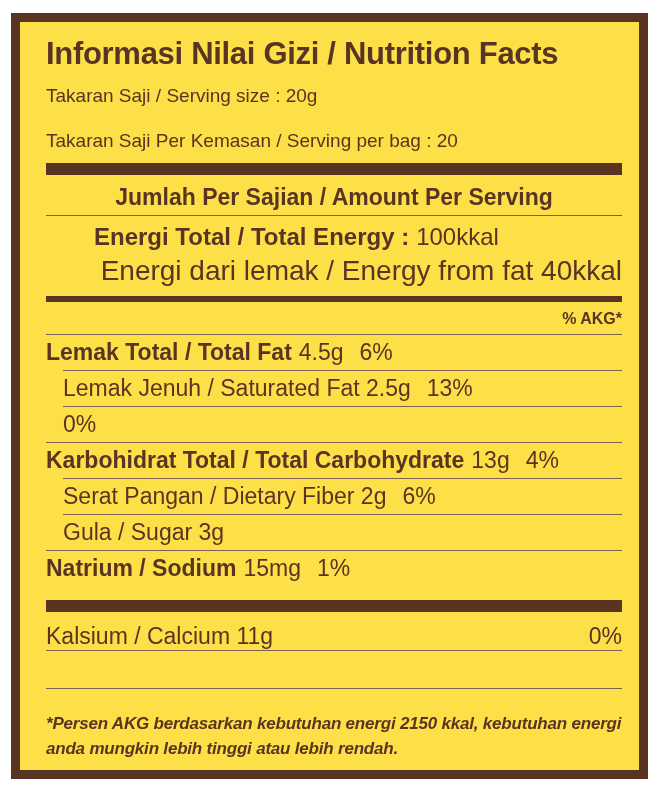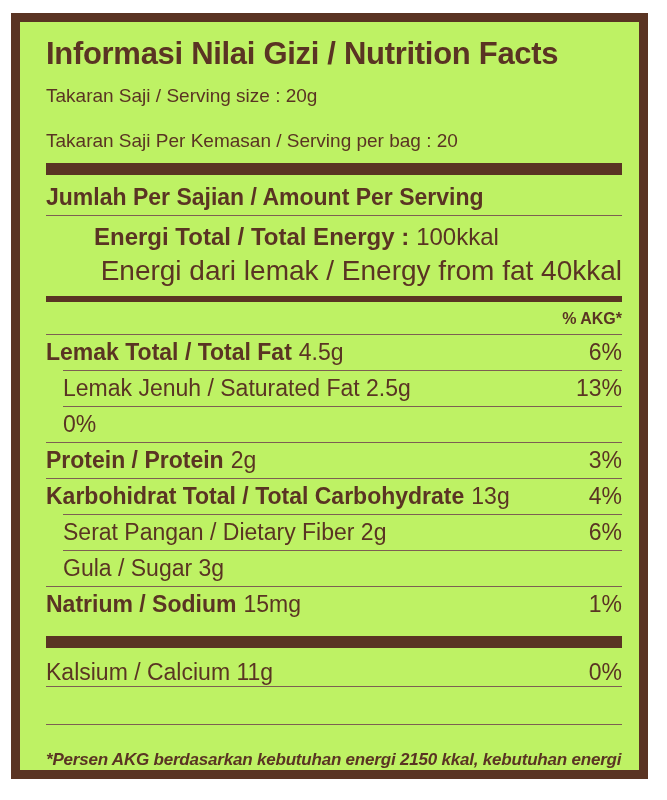--- a/index.html
+++ b/index.html
@@ -9,43 +9,43 @@
   html,body{margin:0;padding:0;background:#ffffff;}
   body{
     width:667px;height:800px;position:relative;
     font-family:"Liberation Sans", sans-serif;
     color:var(--brown);
     -webkit-font-smoothing:antialiased;
   }
   .label{
     position:absolute;left:11px;top:13px;width:637px;height:766px;
     box-sizing:border-box;border:9px solid var(--brown);
-    padding:0 17px 0 26px;background:#bef264;overflow:hidden;
+    padding:0 17px 0 26px;background:#fde047;overflow:hidden;
   }
   .title{
     margin-top:14px;font-size:31px;font-weight:bold;line-height:36px;
     letter-spacing:-0.3px;white-space:nowrap;
   }
   .serving-line{font-size:19px;line-height:28px;margin-top:10px;}
   .serving-line.second{margin-top:17px;}
   .bar-thick{height:12px;background:var(--brown);margin-top:8px;}
   .bar-medium{height:6px;background:var(--brown);margin-top:10px;}
   .amount-header{
     font-size:23px;font-weight:bold;line-height:28px;margin-top:8px;
-    padding-bottom:4px;border-bottom:1.5px solid var(--line);
+    padding-bottom:4px;border-bottom:1.5px solid var(--line);text-align:center;
   }
   .energy-row{font-size:24px;line-height:30px;padding-top:6px;margin-left:48px;}
   .energy-row .b{font-weight:bold;margin-right:7px;}
   .fat-energy{font-size:28px;line-height:30px;text-align:right;margin-top:4px;}
   .akg-header{
     font-size:16px;font-weight:bold;text-align:right;
     padding:8px 0 6px 0;border-bottom:1.5px solid var(--line);
   }
   .row{
-    display:flex;justify-content:space-between;align-items:center;
+    display:flex;justify-content:flex-start;align-items:center;
     height:35px;font-size:23px;border-top:1.5px solid var(--line);gap:16px;
   }
   .row.first{border-top:none;}
   .row.indent{margin-left:17px;}
   .row .b{font-weight:bold;margin-right:7px;}
   .row .b:empty{margin-right:0;}
   .row .pct{font-weight:normal;}
   .calcium{
     display:flex;justify-content:space-between;align-items:flex-end;
     height:38px;font-size:23px;border-bottom:1.5px solid var(--line);
@@ -90,24 +90,20 @@
 
   <div class="row indent">
     <span><span class="b"></span><span>Lemak Jenuh / Saturated Fat 2.5g</span></span>
     <span class="pct">13%</span>
   </div>
 
   <div class="row indent">
     <span class="pct">0%</span>
   </div>
 
-  <div class="row">
-    <span><span class="b">Protein / Protein</span><span>2g</span></span>
-    <span class="pct">3%</span>
-  </div>
 
   <div class="row">
     <span><span class="b">Karbohidrat Total / Total Carbohydrate</span><span>13g</span></span>
     <span class="pct">4%</span>
   </div>
 
   <div class="row indent">
     <span><span class="b"></span><span>Serat Pangan / Dietary Fiber 2g</span></span>
     <span class="pct">6%</span>
   </div>

